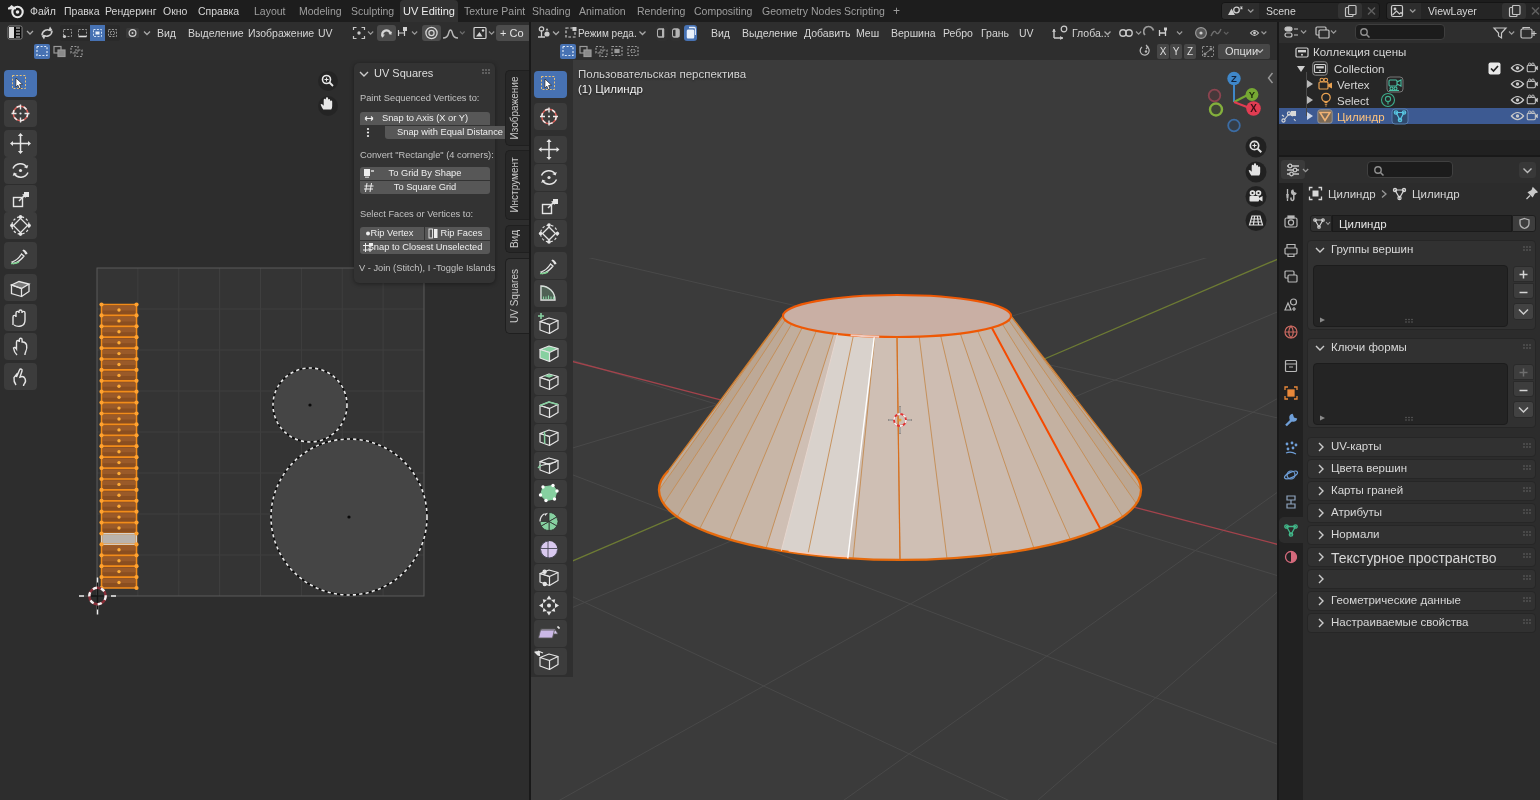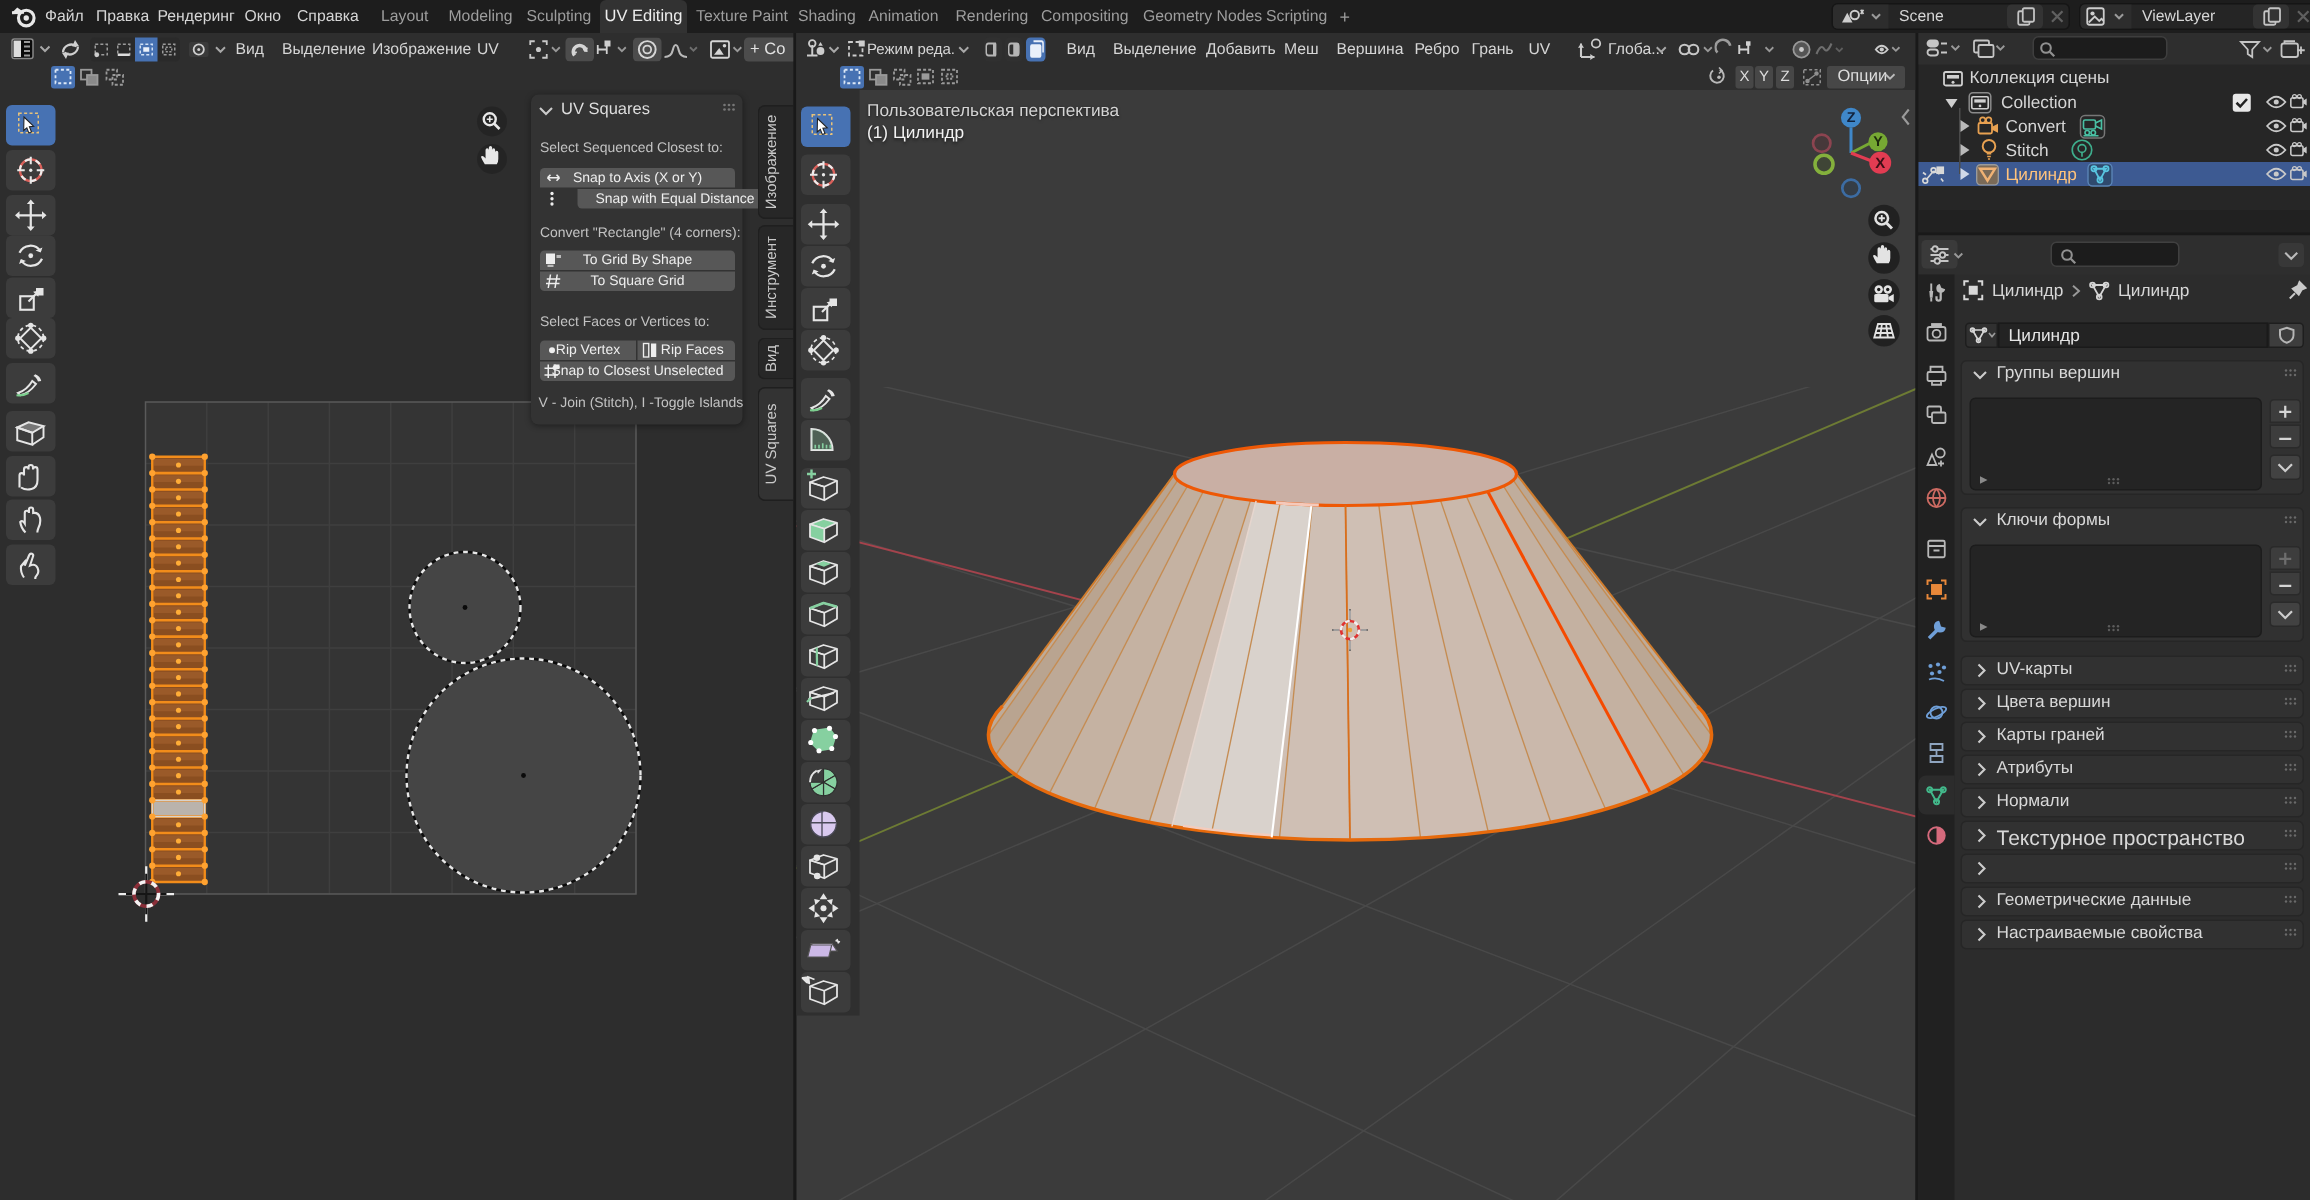--- a/index.html
+++ b/index.html
@@ -370,21 +370,21 @@
       <svg class="abs" style="left:127px;top:5px;" width="10" height="10" viewBox="0 0 10 10">
           <g fill="#777">
             <circle cx="2" cy="2" r="0.9"></circle>
             <circle cx="5" cy="2" r="0.9"></circle>
             <circle cx="8" cy="2" r="0.9"></circle>
             <circle cx="2" cy="5" r="0.9"></circle>
             <circle cx="5" cy="5" r="0.9"></circle>
             <circle cx="8" cy="5" r="0.9"></circle>
           </g>
         </svg>
-      <div class="abs" style="left:6px;top:30px;color:#c3c3c3;">Select Sequenced Closest to:</div>
+      <div class="abs" style="left:6px;top:30px;color:#c3c3c3;">Paint Sequenced Vertices to:</div>
       <div class="abs" style="left:6px;top:49px;width:130px;height:13px;background:#575757;border-radius:3px 3px 0 0;text-align:center;color:#efefef;line-height:13px;">Snap to Axis (X or Y)</div>
       <svg class="abs" style="left:9px;top:51px;" width="12" height="9" viewBox="0 0 12 9">
           <path d="M2,4.5 h8 M2,4.5 l2,-2 m-2,2 l2,2 M10,4.5 l-2,-2 m2,2 l-2,2" stroke="#eee" stroke-width="1.1" fill="none"></path>
         </svg>
       <div class="abs" style="left:6px;top:63px;width:130px;height:13px;background:#575757;border-radius:0 0 3px 3px;text-align:center;color:#efefef;line-height:13px;margin-left:25px;">Snap with Equal Distance</div>
       <svg class="abs" style="left:11px;top:64px;" width="6" height="11" viewBox="0 0 6 11">
           <g fill="#eee">
             <circle cx="3" cy="2" r="1.1"></circle>
             <circle cx="3" cy="5.5" r="1.1"></circle>
             <circle cx="3" cy="9" r="1.1"></circle>
@@ -939,39 +939,39 @@
 <svg class="abs" style="left:208px;top:39px;opacity:0;" width="1" height="1"></svg>
 <svg class="abs" style="left:26px;top:57px;" width="9" height="10" viewBox="0 0 9 10">
         <path d="M2,1 l6,4 l-6,4 Z" fill="#b9b9b9"></path>
       </svg>
 <svg class="abs" style="left:39px;top:55px;" width="15" height="14" viewBox="0 0 15 14">
 <rect x="1" y="5" width="9" height="7" rx="1" fill="none" stroke="#e8a151" stroke-width="1.2"></rect>
 <path d="M10,7.5 l4,-2 v6 l-4,-2" fill="#e8a151"></path>
 <circle cx="3.8" cy="3" r="1.8" fill="none" stroke="#e8a151" stroke-width="1.1"></circle>
 <circle cx="7.8" cy="3" r="1.8" fill="none" stroke="#e8a151" stroke-width="1.1"></circle>
       </svg>
-<div class="abs txt" style="left:58px;top:57px;font-size:11.5px;">Convert</div>
+<div class="abs txt" style="left:58px;top:57px;font-size:11.5px;">Vertex</div>
 <svg class="abs" style="left:107px;top:54px;" width="18" height="17" viewBox="0 0 18 17">
 <rect x="1" y="1" width="16" height="15" rx="3" fill="none" stroke="#777" stroke-width="1"></rect>
 <g stroke="#49c0a4" fill="none" stroke-width="1.1">
 <rect x="3" y="4" width="8" height="6" rx="1"></rect>
           <path d="M11,6 l4,-2 v6 l-4,-2"></path>
           <circle cx="5.5" cy="12.5" r="1.5"></circle>
           <circle cx="9.5" cy="12.5" r="1.5"></circle>
           <path d="M3,14.5 h10"></path>
         </g>
       </svg>
 <svg class="abs" style="left:26px;top:73px;" width="9" height="10" viewBox="0 0 9 10">
         <path d="M2,1 l6,4 l-6,4 Z" fill="#b9b9b9"></path>
       </svg>
 <svg class="abs" style="left:40px;top:70px;" width="14" height="15" viewBox="0 0 14 15">
 <circle cx="7" cy="5.5" r="4.2" fill="none" stroke="#e8a151" stroke-width="1.3"></circle>
 <path d="M5.5,10.5 h3 M5.8,12.3 h2.4 M6.3,14 h1.4" stroke="#e8a151" stroke-width="1.1"></path>
       </svg>
-<div class="abs txt" style="left:58px;top:73px;font-size:11.5px;">Stitch</div>
+<div class="abs txt" style="left:58px;top:73px;font-size:11.5px;">Select</div>
 <svg class="abs" style="left:101px;top:70px;" width="16" height="16" viewBox="0 0 16 16">
 <circle cx="8" cy="8" r="6.5" fill="none" stroke="#3ead8c" stroke-width="1.1"></circle>
 <circle cx="8" cy="7" r="2.6" fill="none" stroke="#3ead8c" stroke-width="1.1"></circle>
         <path d="M8,10 v2.5" stroke="#3ead8c" stroke-width="1.1"></path>
       </svg>
 <svg class="abs" style="left:2px;top:88px;" width="16" height="13" viewBox="0 0 16 13">
 <g stroke="#d8d8d8" fill="none" stroke-width="1.1">
           <path d="M3,10 L8,4 M8,4 l4,2"></path>
           <rect x="10.5" y="1.5" width="4" height="4" fill="#d8d8d8"></rect>
           <circle cx="2.5" cy="10.5" r="1.6"></circle>

